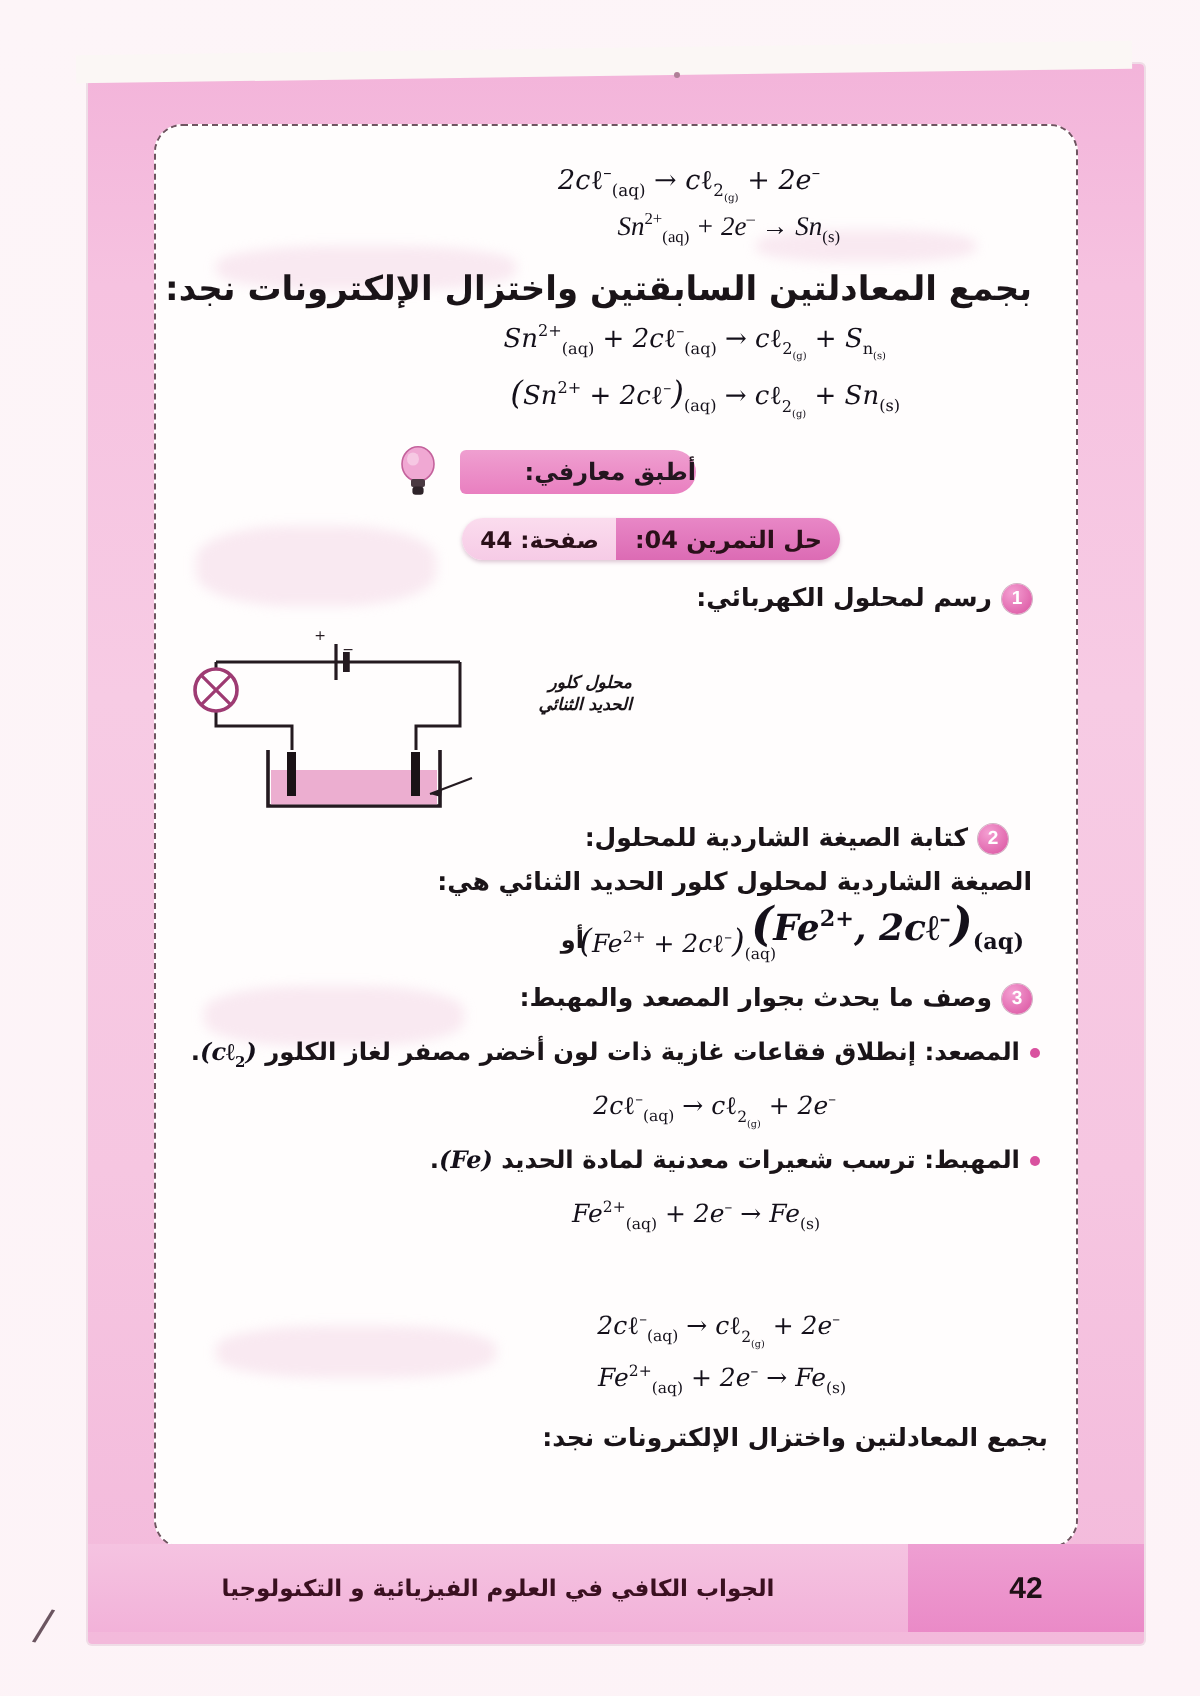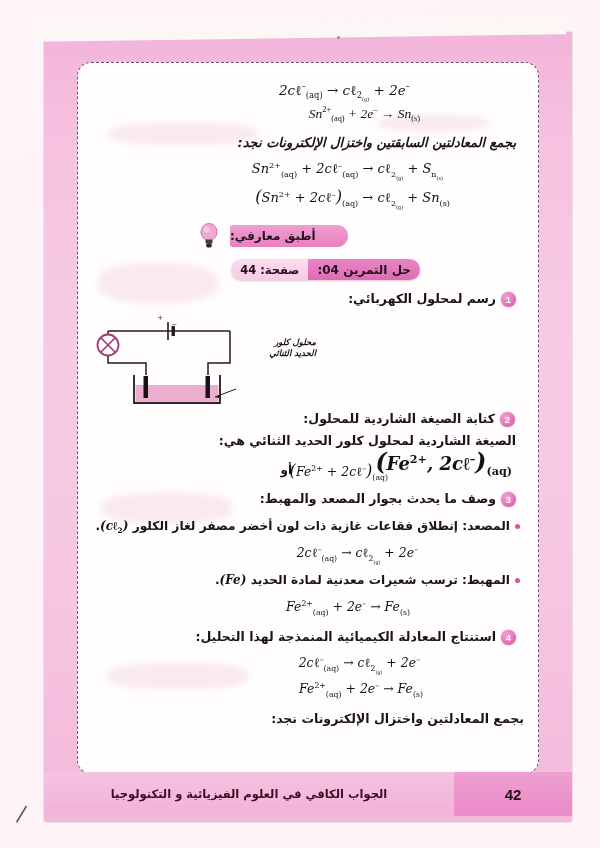--- a/index.html
+++ b/index.html
@@ -60,31 +60,31 @@
   }
   .eq sub{font-style:normal;font-size:.62em;}
   .eq sup{font-style:normal;font-size:.62em;}
   .eq .up{font-style:normal;}
 
   .row{position:absolute;}
 
   
   #eq-top1{top:18px;right:128px;font-size:13.5px;}
   #eq-top2{top:42px;right:118px;font-size:13.5px;font-family:Liberation Serif, serif;}
-  #txt-sum1{top:72px;right:22px;font-size:13px;font-style:italic;}
+  #txt-sum1{top:72px;right:22px;font-size:17px;}
   #eq-sum1{top:98px;right:95px;font-size:13px;}
   #eq-sum2{top:124px;right:88px;font-size:13px;}
 
   
   .apply-wrap{position:absolute;top:160px;right:190px;width:152px;height:26px;}
   .apply-bar{
     position:absolute;right:0;top:2px;width:118px;height:22px;
     background:linear-gradient(180deg,#ef9fd0 0%,#e97fc0 100%);
     border-radius:3px 11px 11px 3px;
-    display:flex;align-items:center;justify-content:flex-end;
+    display:flex;align-items:center;justify-content:flex-start;
   }
   .apply-bar span{font-size:12px;color:#23161f;font-weight:700;}
   .bulb{
     position:absolute;left:2px;top:0px;width:22px;height:26px;
   }
   
   .ex-badge{
     position:absolute;top:196px;right:118px;
     height:21px;border-radius:11px;overflow:hidden;
     display:flex;flex-direction:row;align-items:stretch;
@@ -107,21 +107,21 @@
     width:15px;height:15px;border-radius:50%;
     background:radial-gradient(circle at 35% 30%,#f49fd2,#d9519f);
     color:#fff;font-size:9.5px;font-weight:700;
     vertical-align:middle;margin-left:5px;
     font-family:"Liberation Sans",sans-serif;
     box-shadow:0 0 0 .5px rgba(120,40,90,.35);
   }
   .q-line{font-size:12.5px;}
 
   #q1{top:228px;right:22px;}
-  #q2{top:348px;right:23px;margin-left:45px;}
+  #q2{top:348px;right:34px;margin-left:45px;}
   #q2a{top:370px;right:22px;font-size:12.5px;}
   #eq-q2b{top:398px;right:150px;font-size:12.5px;}
   #q2b-or{position:absolute;top:400px;right:246px;font-size:12px;}
   #q3{top:428px;right:22px;}
 
   .bullet{
     display:inline-block;width:5px;height:5px;border-radius:50%;
     background:#d9519f;vertical-align:middle;margin-left:5px;
   }
   #b1{top:456px;right:18px;font-size:12.2px;}
@@ -284,23 +284,20 @@
       </div>
 
       <div class="row ar" id="b2">
         <span class="bullet"></span><span>المهبط: ترسب شعيرات معدنية لمادة الحديد</span>
         <span class="eq" style="font-size:12px;display:inline-block;">(Fe)</span><span>.</span>
       </div>
       <div class="row eq" id="eq-b2">
         Fe<sup>2+</sup><sub>(aq)</sub> + 2e<sup>–</sup> → Fe<sub>(s)</sub>
       </div>
 
-      <div class="row ar q-line" id="q4">
-        <span class="num">4</span><span>استنتاج المعادلة الكيميائية المنمذجة لهذا التحليل:</span>
-      </div>
       <div class="row eq" id="eq-q4a">
         2c<span class="up">ℓ</span><sup>–</sup><sub>(aq)</sub> → c<span class="up">ℓ</span><sub>2<sub>(g)</sub></sub> + 2e<sup>–</sup>
       </div>
       <div class="row eq" id="eq-q4b">
         Fe<sup>2+</sup><sub>(aq)</sub> + 2e<sup>–</sup> → Fe<sub>(s)</sub>
       </div>
       <div class="row ar q-line" id="txt-sum2">بجمع المعادلتين واختزال الإلكترونات نجد:</div>
 
     </div>
   </div>

